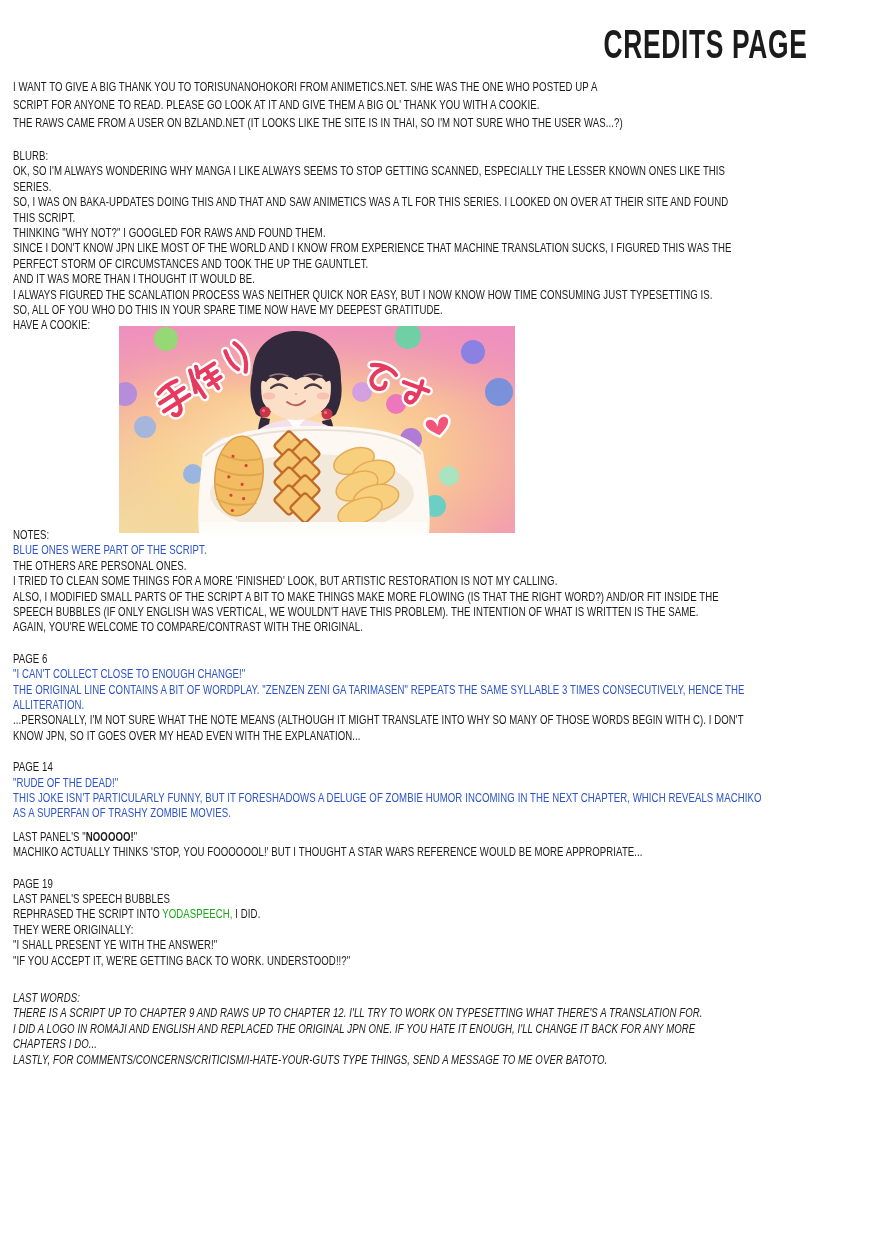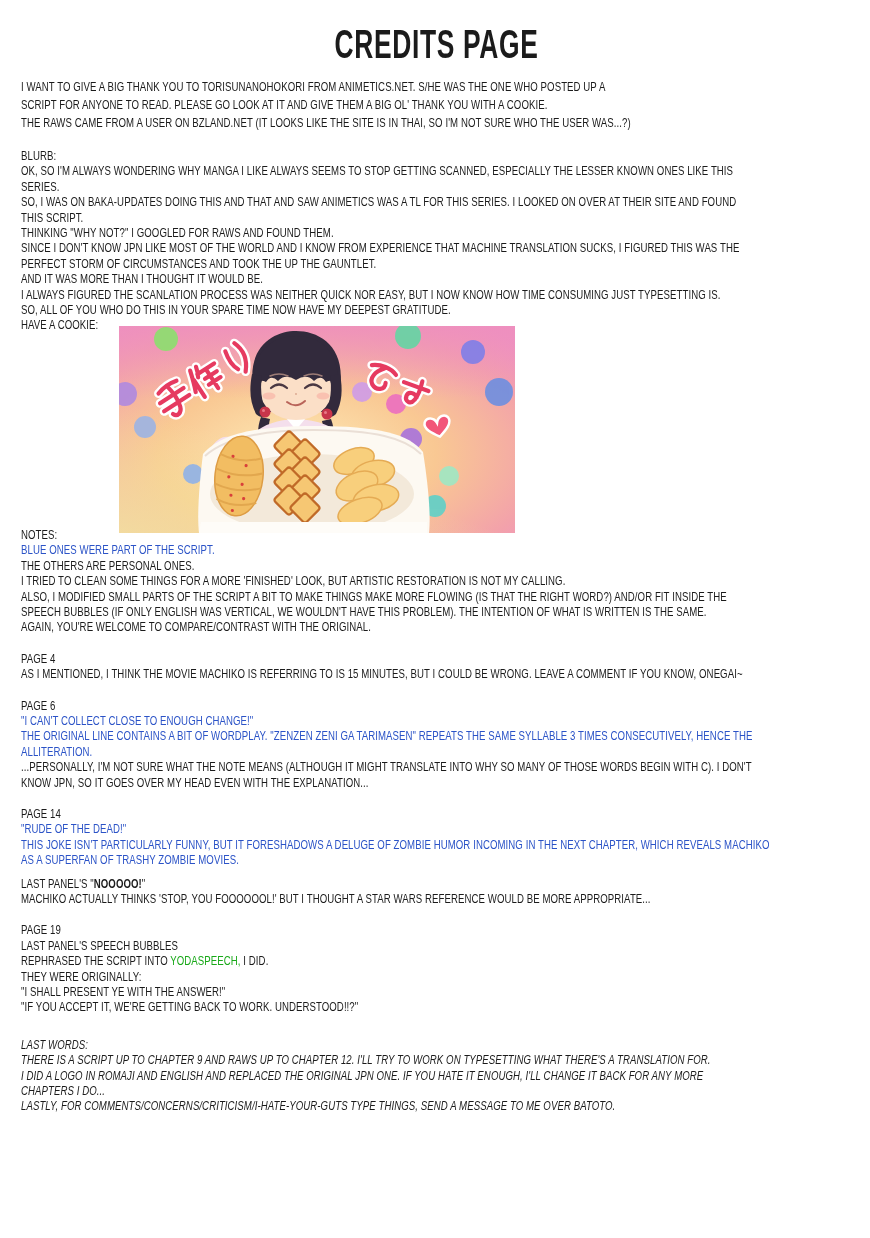--- a/index.html
+++ b/index.html
@@ -2,27 +2,27 @@
 <html style="--c-text: #1b1b1b; --c-blue: #2b53c7; --c-green: #18a818; --c-jp: #e63a60; --c-heart: #f25579;"><head>
 <meta charset="utf-8">
 <style>
   html,body{margin:0;padding:0;background:#ffffff;}
   body{
     width:870px;height:1238px;overflow:hidden;
     font-family:"Liberation Sans",sans-serif;
     color:var(--c-text,#1b1b1b);
   }
   .page{padding:22px 10px 0 13px;}
-  .title-wrap{text-align:center;margin:0 0 12px 0;}
+  .title-wrap{text-align:right;margin:0 0 12px 0;}
   .title{
     display:inline-block;font-weight:700;font-size:40px;line-height:44px;
     letter-spacing:1px;transform:scaleX(0.66);transform-origin:center bottom;
     white-space:nowrap;
   }
-  .section{margin:0 0 16px 8px;}
+  .section{margin:0 0 16px 0;}
   .line{
     font-size:13px;line-height:15.4px;letter-spacing:0.1px;white-space:nowrap;
     transform:scaleX(0.74);transform-origin:left center;
   }
   .sec-intro .line{line-height:18px;}
   .sec-lastpanel{margin-top:-8px;}
   .sec-lastwords{margin-top:22px;font-style:italic;}
   .blue{color:var(--c-blue,#2b53c7);}
   .green{color:var(--c-green,#18a818);}
   .bold{font-weight:700;}
@@ -211,24 +211,20 @@
   <div id="content-bottom">
       <div class="section sec-notes">
         <div class="line"><span>NOTES:</span></div>
         <div class="line"><span class="blue">BLUE ONES WERE PART OF THE SCRIPT.</span></div>
         <div class="line"><span>THE OTHERS ARE PERSONAL ONES.</span></div>
         <div class="line"><span>I TRIED TO CLEAN SOME THINGS FOR A MORE 'FINISHED' LOOK, BUT ARTISTIC RESTORATION IS NOT MY CALLING.</span></div>
         <div class="line"><span>ALSO, I MODIFIED SMALL PARTS OF THE SCRIPT A BIT TO MAKE THINGS MAKE MORE FLOWING (IS THAT THE RIGHT WORD?) AND/OR FIT INSIDE THE</span></div>
         <div class="line"><span>SPEECH BUBBLES (IF ONLY ENGLISH WAS VERTICAL, WE WOULDN'T HAVE THIS PROBLEM). THE INTENTION OF WHAT IS WRITTEN IS THE SAME.</span></div>
         <div class="line"><span>AGAIN, YOU'RE WELCOME TO COMPARE/CONTRAST WITH THE ORIGINAL.</span></div>
       </div>
-      <div class="section sec-page4">
-        <div class="line"><span>PAGE 4</span></div>
-        <div class="line"><span>AS I MENTIONED, I THINK THE MOVIE MACHIKO IS REFERRING TO IS 15 MINUTES, BUT I COULD BE WRONG. LEAVE A COMMENT IF YOU KNOW, ONEGAI~</span></div>
-      </div>
       <div class="section sec-page6">
         <div class="line"><span>PAGE 6</span></div>
         <div class="line"><span class="blue">"I CAN'T COLLECT CLOSE TO ENOUGH CHANGE!"</span></div>
         <div class="line"><span class="blue">THE ORIGINAL LINE CONTAINS A BIT OF WORDPLAY. "ZENZEN ZENI GA TARIMASEN" REPEATS THE SAME SYLLABLE 3 TIMES CONSECUTIVELY, HENCE THE</span></div>
         <div class="line"><span class="blue">ALLITERATION.</span></div>
         <div class="line"><span>...PERSONALLY, I'M NOT SURE WHAT THE NOTE MEANS (ALTHOUGH IT MIGHT TRANSLATE INTO WHY SO MANY OF THOSE WORDS BEGIN WITH C). I DON'T</span></div>
         <div class="line"><span>KNOW JPN, SO IT GOES OVER MY HEAD EVEN WITH THE EXPLANATION...</span></div>
       </div>
       <div class="section sec-page14">
         <div class="line"><span>PAGE 14</span></div>

